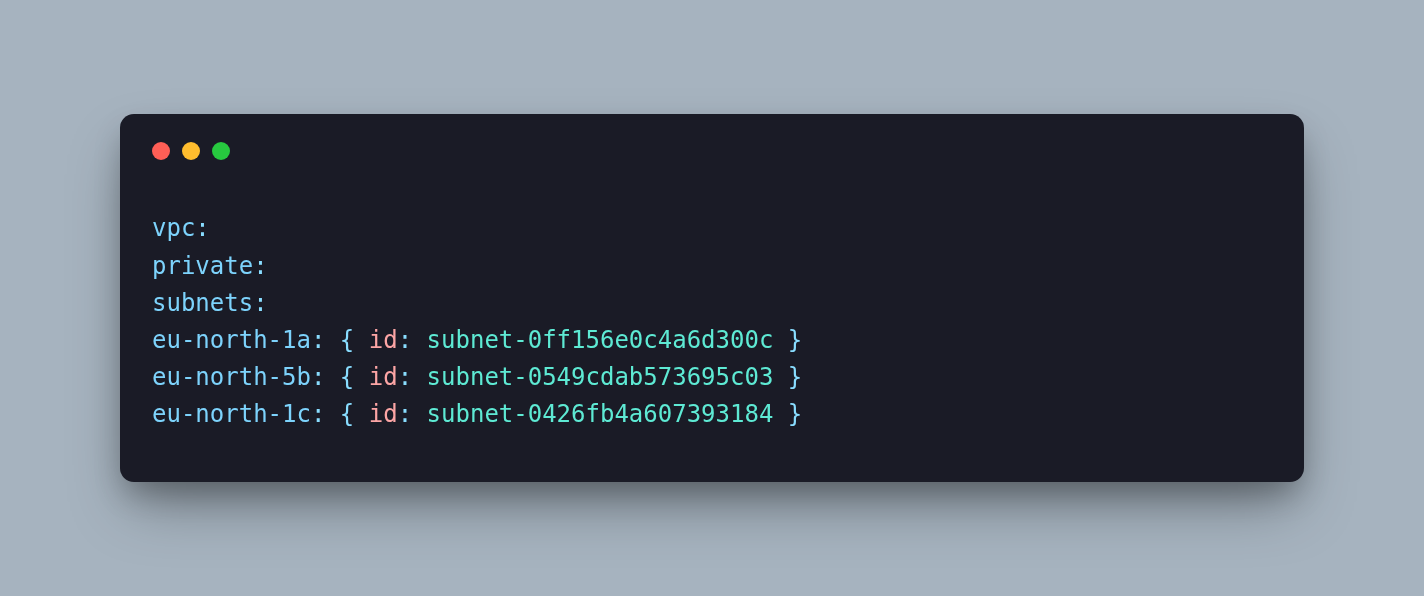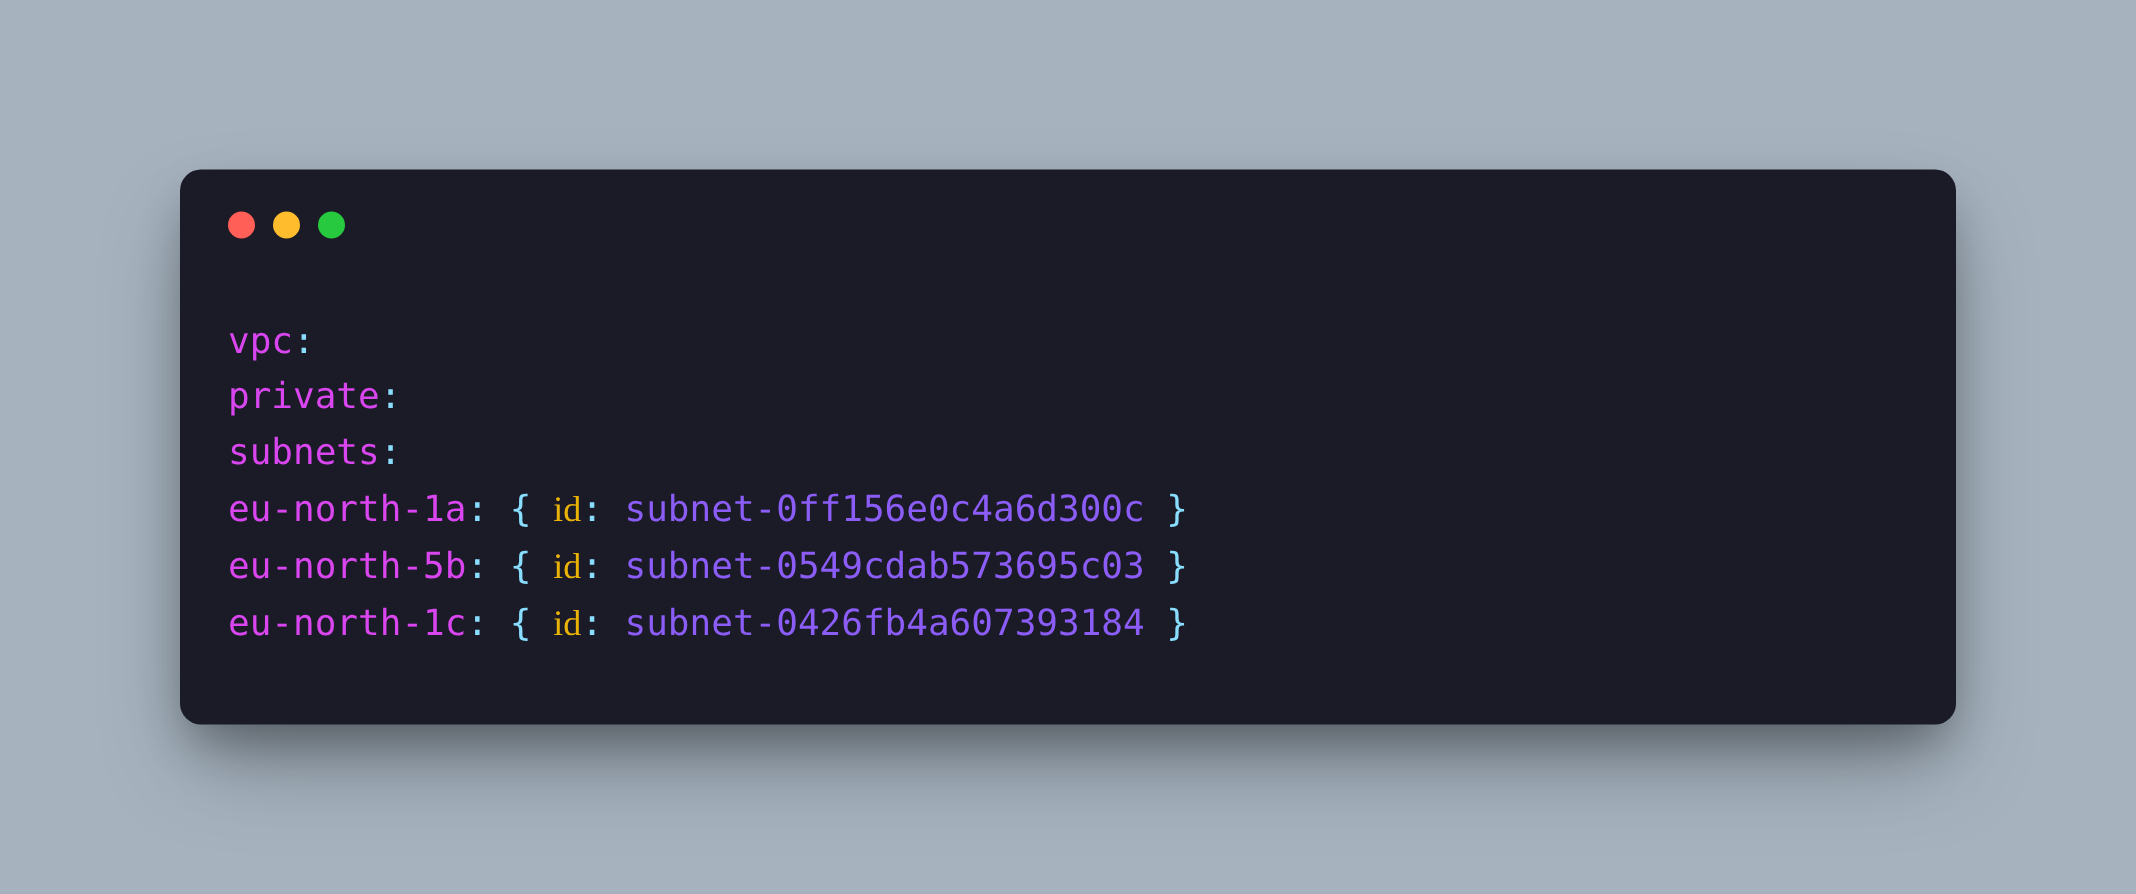--- a/index.html
+++ b/index.html
@@ -38,25 +38,25 @@
     .dot.red { background: #ff5f56; }
     .dot.yellow { background: #ffbd2e; }
     .dot.green { background: #27c93f; }
     .code {
       padding: 50px 32px 48px 32px;
       font-size: 24px;
       line-height: 1.55;
       white-space: pre;
       color: #a9b1d6;
     }
-    .key { color: #d946ef; }
+    .key { color: #7dd3fc; }
     .punct-colon { color: #89ddff; }
     .brace { color: #89ddff; }
-    .id-key { color: #eab308; font-family: Liberation Serif, serif; }
-    .value { color: #8b5cf6; }
+    .id-key { color: #fca5a5; }
+    .value { color: #5eead4; }
   </style>
 </head>
 <body>
 
 <div class="window">
   <div class="titlebar">
     <div class="dot red"></div>
     <div class="dot yellow"></div>
     <div class="dot green"></div>
   </div>

